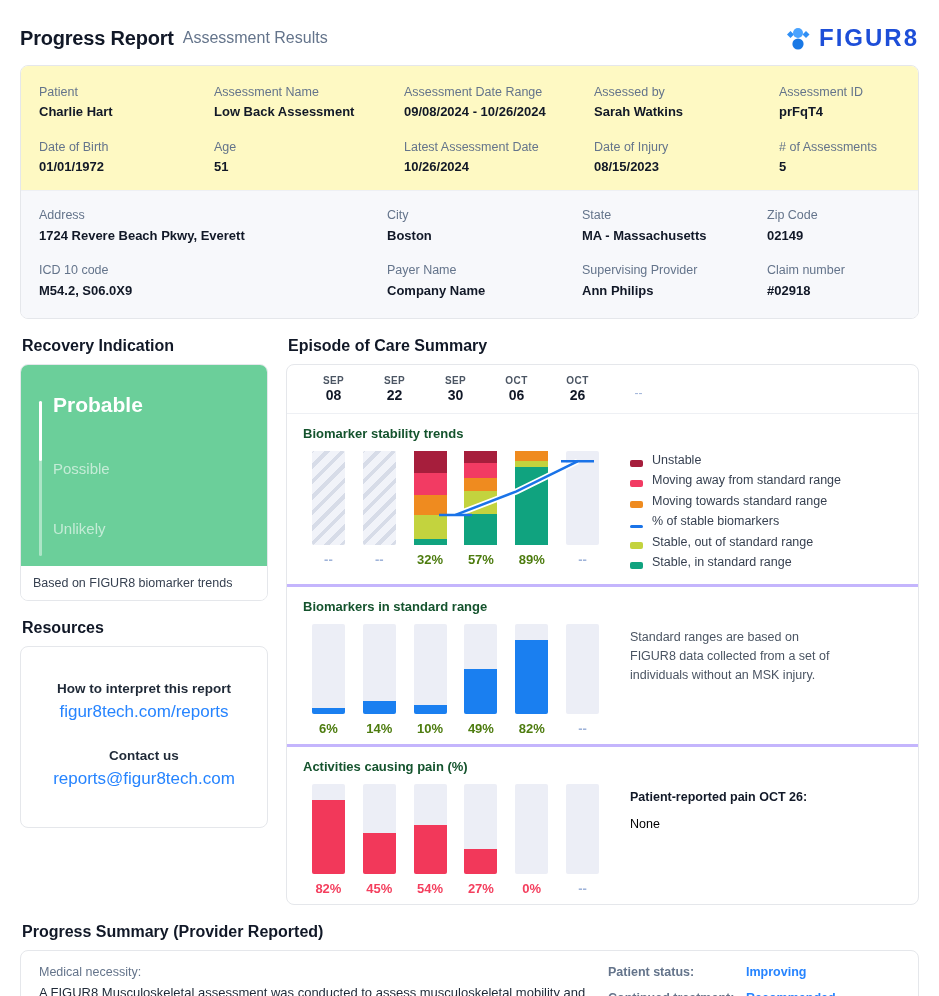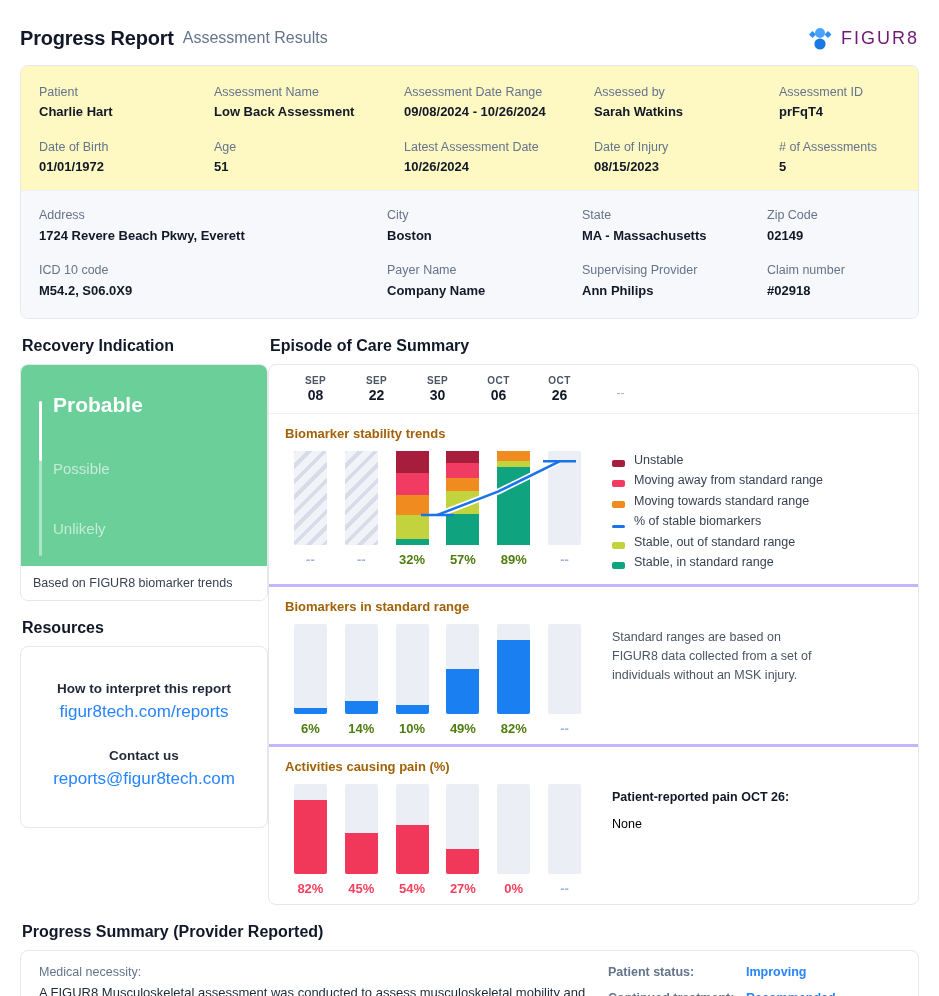--- a/index.html
+++ b/index.html
@@ -11,42 +11,42 @@
     overflow: hidden;
   }
   .page { position: relative; width: 939px; height: 996px; background: #fff; padding: 0 20px; }
 
   
   .header { display: flex; align-items: center; height: 62px; padding-top: 14px; }
   .title-main { font-size: 20px; font-weight: bold; color: #111827; letter-spacing: -0.2px; }
   .title-sub { font-size: 16px; color: #64748b; margin-left: 9px; }
   .logo { margin-left: auto; display: flex; align-items: center; gap: 7px; }
   .logo-mark { width: 28px; height: 27px; position: relative; }
-  .logo-text { font-size: 18px; color: #701a75; letter-spacing: 2px; font-weight: 400; }
+  .logo-text { font-size: 24px; color: #1d4ed8; letter-spacing: 2px; font-weight: 700; }
 
   
   .info-card {
     border: 1px solid #e5e7eb; border-radius: 8px; overflow: hidden;
     margin-top: 3px;
   }
   .info-top { padding: 18px 18px 14px 18px; background: #fef9c3; }
   .info-bottom { padding: 16px 18px 18px 18px; background: #f7f8fb; border-top: 1px solid #eef0f4; }
   .info-row { display: flex; }
   .info-row + .info-row { margin-top: 18px; }
   .info-cell { flex: 0 0 auto; }
   .info-label { font-size: 12.5px; color: #64748b; margin-bottom: 4px; line-height: 1.3; }
   .info-value { font-size: 13px; color: #111827; font-weight: bold; line-height: 1.3; }
   .w1 { width: 175px; } .w2 { width: 190px; } .w3 { width: 190px; } .w4 { width: 185px; } .w5 { width: 160px; }
   .b1 { width: 348px; } .b2 { width: 195px; } .b3 { width: 185px; } .b4 { width: 160px; }
 
   
   .sec-head { font-size: 16px; font-weight: bold; color: #111827; margin: 18px 0 9px 2px; }
 
   
-  .mid { display: flex; }
+  .mid { display: flex; gap: 18px; }
   .col-left { width: 248px; flex: 0 0 248px; }
   .col-right { flex: 1 1 auto; }
 
   
   .recovery-box {
     border: 1px solid #e5e7eb; border-radius: 8px; overflow: hidden; background: #fff;
   }
   .recovery-green {
     background: #6bcf9a; padding: 14px 14px 16px 14px; position: relative; height: 201px;
   }
@@ -75,21 +75,21 @@
   
   .episode-card { border: 1px solid #e5e7eb; border-radius: 8px; background: #fff; overflow: hidden; }
   .date-strip { display: flex; padding: 10px 16px 10px 16px; border-bottom: 1px solid #eef0f4; }
   .date-item { width: 61px; text-align: center; }
   .date-m { font-size: 10px; font-weight: bold; color: #4b5563; letter-spacing: 0.4px; }
   .date-d { font-size: 14px; font-weight: bold; color: #111827; margin-top: 1px; }
   .date-empty { width: 61px; text-align: center; font-size: 12px; color: #9fb3d9; padding-top: 11px; }
 
   .chart-block { padding: 12px 16px 8px 16px; }
   .chart-block + .chart-block { border-top: 3px solid #c4b5fd; }
-  .chart-title { font-size: 13px; font-weight: bold; color: #a16207; margin-bottom: 10px; }
+  .chart-title { font-size: 13px; font-weight: bold; color: #14532d; margin-bottom: 10px; }
   .chart-flex { display: flex; }
   .bars-area { position: relative; width: 305px; flex: 0 0 305px; }
   .bars-row { display: flex; position: relative; }
   .bar-col { width: 61px; display: flex; flex-direction: column; align-items: center; }
   .bar-slot { width: 33px; position: relative; display: flex; flex-direction: column; justify-content: flex-end; }
   .bar-label { font-size: 13px; font-weight: bold; margin-top: 7px; }
   .bar-label.blue { color: #4d7c0f; }
   .bar-label.pink { color: #f43f5e; }
   .bar-label.muted { color: #9fb3d9; font-weight: bold; }
 

